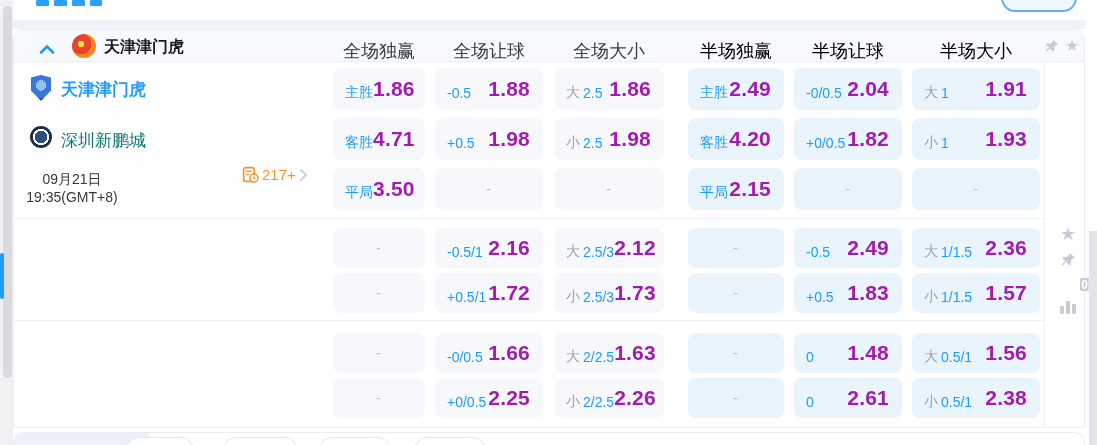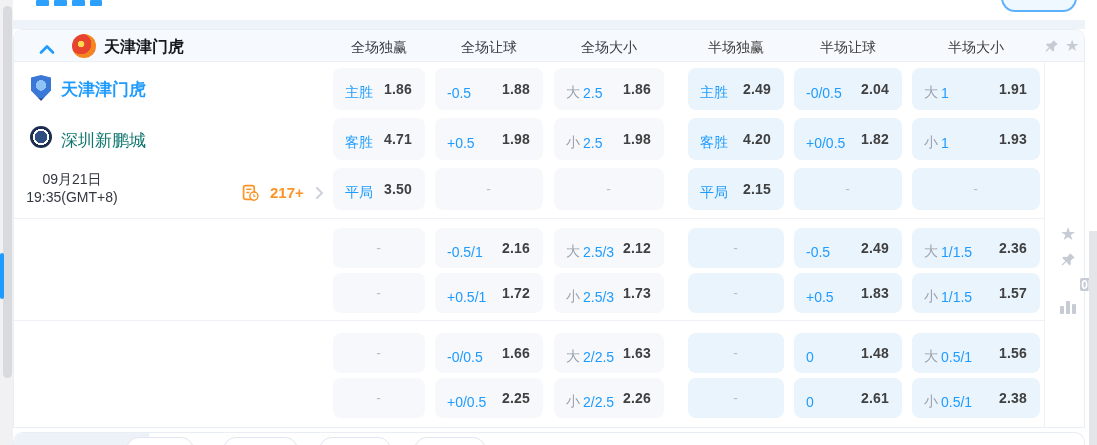--- a/index.html
+++ b/index.html
@@ -24,38 +24,38 @@
 
   
   .card{position:absolute;left:13px;top:29px;width:1072px;height:399px;background:#fff;
         border:1px solid #e9edf4;border-radius:10px 10px 0 0;}
   .card-header{position:absolute;left:0;top:0;width:100%;height:32px;background:#f6f9fd;
                border-bottom:1px solid #eaeef6;border-radius:10px 10px 0 0;}
   .chev-up{position:absolute;left:25px;top:11px;cursor:pointer;}
   .league-logo{position:absolute;left:58px;top:4px;width:24px;height:24px;border-radius:50%;
       background:radial-gradient(circle at 38% 42%,#ffd84d 0 16%,#e8432f 17% 50%,#f5861f 51% 74%,#d93a2b 75% 100%);}
   .league-name{position:absolute;left:90px;top:7px;font-size:16px;font-weight:bold;color:#15181d;}
-  .hcol{position:absolute;top:9px;font-size:14px;text-align:center;}
+  .hcol{position:absolute;top:9px;font-size:18px;text-align:center;}
   .hcol.full{color:#383d46}
-  .hcol.half{color:#404040}
+  .hcol.half{color:#000000}
   .hicons{position:absolute;left:1030px;top:8px;display:flex;gap:6px;align-items:center;}
   .gray-ic{fill:#c5cad4}
   .star-glyph{color:#c6cbd5;font-size:16px;line-height:16px;font-family:"DejaVu Sans",sans-serif;}
 
   
   .shield{position:absolute;left:17px;top:45px;width:20px;height:26px;
       background:radial-gradient(circle at 50% 40%,#8fc3f5 0 28%,#3a77d6 29% 70%,#274f9e 71% 100%);
       clip-path:polygon(50% 0,100% 10%,100% 60%,50% 100%,0 60%,0 10%);}
   .home-name{position:absolute;left:47px;top:48px;font-size:17px;font-weight:bold;color:#1e9bff;}
   .circle-logo{position:absolute;left:16px;top:96px;width:22px;height:22px;border-radius:50%;
       background:radial-gradient(circle,#2e4d80 0 40%,#ffffff 41% 52%,#1c2d50 53% 100%);}
   .away-name{position:absolute;left:47px;top:99px;font-size:17px;color:#0f766e;}
   .date-box{position:absolute;left:4px;top:140px;width:108px;text-align:center;font-size:14px;
             color:#33373e;line-height:18px;}
-  .more-odds{position:absolute;left:228px;top:154px;display:flex;align-items:center;gap:11px;cursor:pointer;font-weight:bold;}
+  .more-odds{position:absolute;left:228px;top:136px;display:flex;align-items:center;gap:3px;cursor:pointer;}
   .odds-count{color:#fb9426;font-size:15px;}
 
   
   .vdiv{position:absolute;left:1030px;top:32px;bottom:0;width:1px;background:#eef1f6;}
   .sep{position:absolute;left:0;width:1030px;height:1px;background:#eef1f6;}
   .sep1{top:188px}.sep2{top:290px}
   .blk{position:absolute;left:0;width:1030px;}
   .blk1{top:38px}.blk2{top:198px}.blk3{top:303px}
   .odds-row{display:flex;height:42px;margin-bottom:8px;}
   .blk2 .odds-row,.blk3 .odds-row{height:40px;margin-bottom:5px;}
@@ -64,21 +64,21 @@
   .cell.full{background:#f6f8fb}
   .cell.half{background:#eaf4fd}
   .c0{width:92px;margin-left:319px}
   .c1{width:108px;margin-left:10px}
   .c2{width:110px;margin-left:11px}
   .c3{width:96px;margin-left:24px}
   .c4{width:108px;margin-left:10px}
   .c5{width:128px;margin-left:10px}
   .lab{font-size:14px;color:#1e9bff;display:flex;align-items:center;gap:3px;white-space:nowrap;margin-top:8px;}
   .lab .g{color:#9aa1ad}
-  .val{font-weight:bold;font-size:14px;color:#404040;letter-spacing:.2px;}
+  .val{font-weight:bold;font-size:21px;color:#a21caf;letter-spacing:.2px;}
   .dash{width:100%;text-align:center;color:#b9c0ca;font-size:14px;cursor:default;}
 
   
   .gutter{position:absolute;left:1036px;top:196px;width:36px;display:flex;flex-direction:column;
           align-items:center;gap:10px;}
   .gutter>*{cursor:pointer}
   .badge01{width:19px;height:13px;background:#c6cbd5;border-radius:2px;color:#fff;font-size:12px;
            font-weight:bold;display:flex;align-items:center;justify-content:center;margin-left:43px;}
   .bars{display:flex;align-items:flex-end;gap:2px;height:13px;}
   .bars i{width:4px;background:#c6cbd5;border-radius:1px;display:block;}

